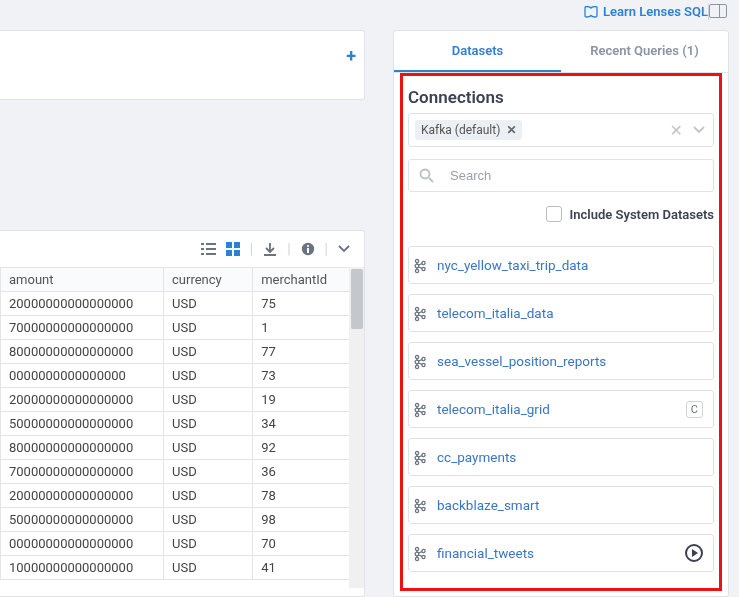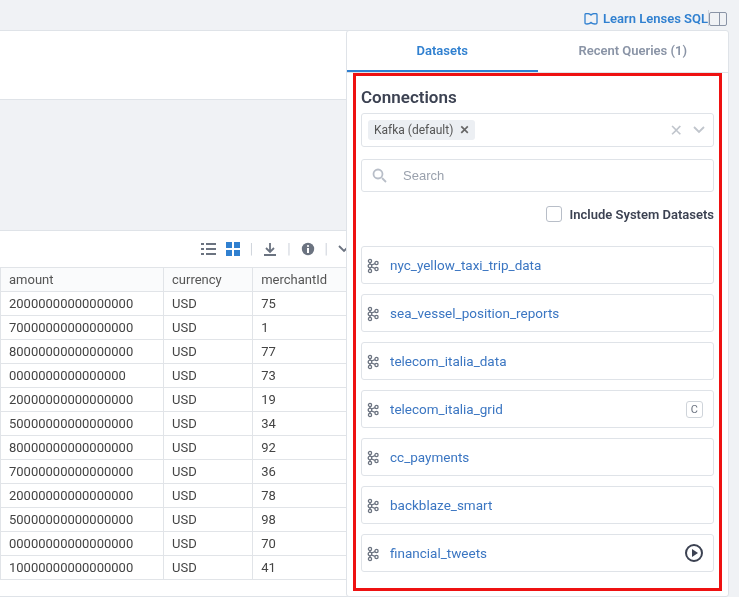--- a/index.html
+++ b/index.html
@@ -13,21 +13,21 @@
     overflow: hidden;
     position: relative;
   }
 
   
   .top-bar {
     position: absolute;
     top: 0; right: 0;
     height: 30px;
     display: flex;
-    align-items: flex-end;
+    align-items: flex-start;
     padding: 4px 12px;
   }
   .learn-link {
     color: #3080d0;
     font-weight: 600;
     font-size: 13px;
     display: flex;
     align-items: center;
     gap: 5px;
     cursor: pointer;
@@ -120,21 +120,21 @@
   .scrollbar-thumb {
     position: absolute; right: 1px; top: 2px; width: 12px; height: 60px;
     background: #c4c7cc; border-radius: 2px; cursor: pointer;
   }
 
   
   .right-col {
     position: absolute;
     right: 10px;
     top: 30px;
-    width: 383px;
+    width: 336px;
     background: #fff;
     border: 1px solid #dfe3e8;
     border-radius: 3px;
     bottom: 0;
     overflow: hidden;
   }
   .tabs {
     display: flex;
     border-bottom: 1px solid #e1e4e8;
   }
@@ -428,34 +428,34 @@
         <span class="kafka-icon">
           <svg width="14" height="16" viewBox="0 0 14 16">
             <circle cx="4" cy="3" r="1.6" fill="none" stroke="#6b7380" stroke-width="1.3"></circle>
             <circle cx="4" cy="8" r="1.8" fill="none" stroke="#6b7380" stroke-width="1.3"></circle>
             <circle cx="4" cy="13" r="1.6" fill="none" stroke="#6b7380" stroke-width="1.3"></circle>
             <circle cx="10.5" cy="5" r="1.6" fill="none" stroke="#6b7380" stroke-width="1.3"></circle>
             <circle cx="10.5" cy="11" r="1.6" fill="none" stroke="#6b7380" stroke-width="1.3"></circle>
             <path d="M4 4.6v1.6M4 9.8v1.6M5.6 7l3.3-1.3M5.6 9l3.3 1.3" stroke="#6b7380" stroke-width="1.3"></path>
           </svg>
         </span>
+        <span class="name">telecom_italia_data</span>
+      </div>
+      <div class="ds-item">
+        <span class="kafka-icon">
+          <svg width="14" height="16" viewBox="0 0 14 16">
+            <circle cx="4" cy="3" r="1.6" fill="none" stroke="#6b7380" stroke-width="1.3"></circle>
+            <circle cx="4" cy="8" r="1.8" fill="none" stroke="#6b7380" stroke-width="1.3"></circle>
+            <circle cx="4" cy="13" r="1.6" fill="none" stroke="#6b7380" stroke-width="1.3"></circle>
+            <circle cx="10.5" cy="5" r="1.6" fill="none" stroke="#6b7380" stroke-width="1.3"></circle>
+            <circle cx="10.5" cy="11" r="1.6" fill="none" stroke="#6b7380" stroke-width="1.3"></circle>
+            <path d="M4 4.6v1.6M4 9.8v1.6M5.6 7l3.3-1.3M5.6 9l3.3 1.3" stroke="#6b7380" stroke-width="1.3"></path>
+          </svg>
+        </span>
         <span class="name">sea_vessel_position_reports</span>
-      </div>
-      <div class="ds-item">
-        <span class="kafka-icon">
-          <svg width="14" height="16" viewBox="0 0 14 16">
-            <circle cx="4" cy="3" r="1.6" fill="none" stroke="#6b7380" stroke-width="1.3"></circle>
-            <circle cx="4" cy="8" r="1.8" fill="none" stroke="#6b7380" stroke-width="1.3"></circle>
-            <circle cx="4" cy="13" r="1.6" fill="none" stroke="#6b7380" stroke-width="1.3"></circle>
-            <circle cx="10.5" cy="5" r="1.6" fill="none" stroke="#6b7380" stroke-width="1.3"></circle>
-            <circle cx="10.5" cy="11" r="1.6" fill="none" stroke="#6b7380" stroke-width="1.3"></circle>
-            <path d="M4 4.6v1.6M4 9.8v1.6M5.6 7l3.3-1.3M5.6 9l3.3 1.3" stroke="#6b7380" stroke-width="1.3"></path>
-          </svg>
-        </span>
-        <span class="name">telecom_italia_data</span>
       </div>
       <div class="ds-item">
         <span class="kafka-icon">
           <svg width="14" height="16" viewBox="0 0 14 16">
             <circle cx="4" cy="3" r="1.6" fill="none" stroke="#6b7380" stroke-width="1.3"></circle>
             <circle cx="4" cy="8" r="1.8" fill="none" stroke="#6b7380" stroke-width="1.3"></circle>
             <circle cx="4" cy="13" r="1.6" fill="none" stroke="#6b7380" stroke-width="1.3"></circle>
             <circle cx="10.5" cy="5" r="1.6" fill="none" stroke="#6b7380" stroke-width="1.3"></circle>
             <circle cx="10.5" cy="11" r="1.6" fill="none" stroke="#6b7380" stroke-width="1.3"></circle>
             <path d="M4 4.6v1.6M4 9.8v1.6M5.6 7l3.3-1.3M5.6 9l3.3 1.3" stroke="#6b7380" stroke-width="1.3"></path>

